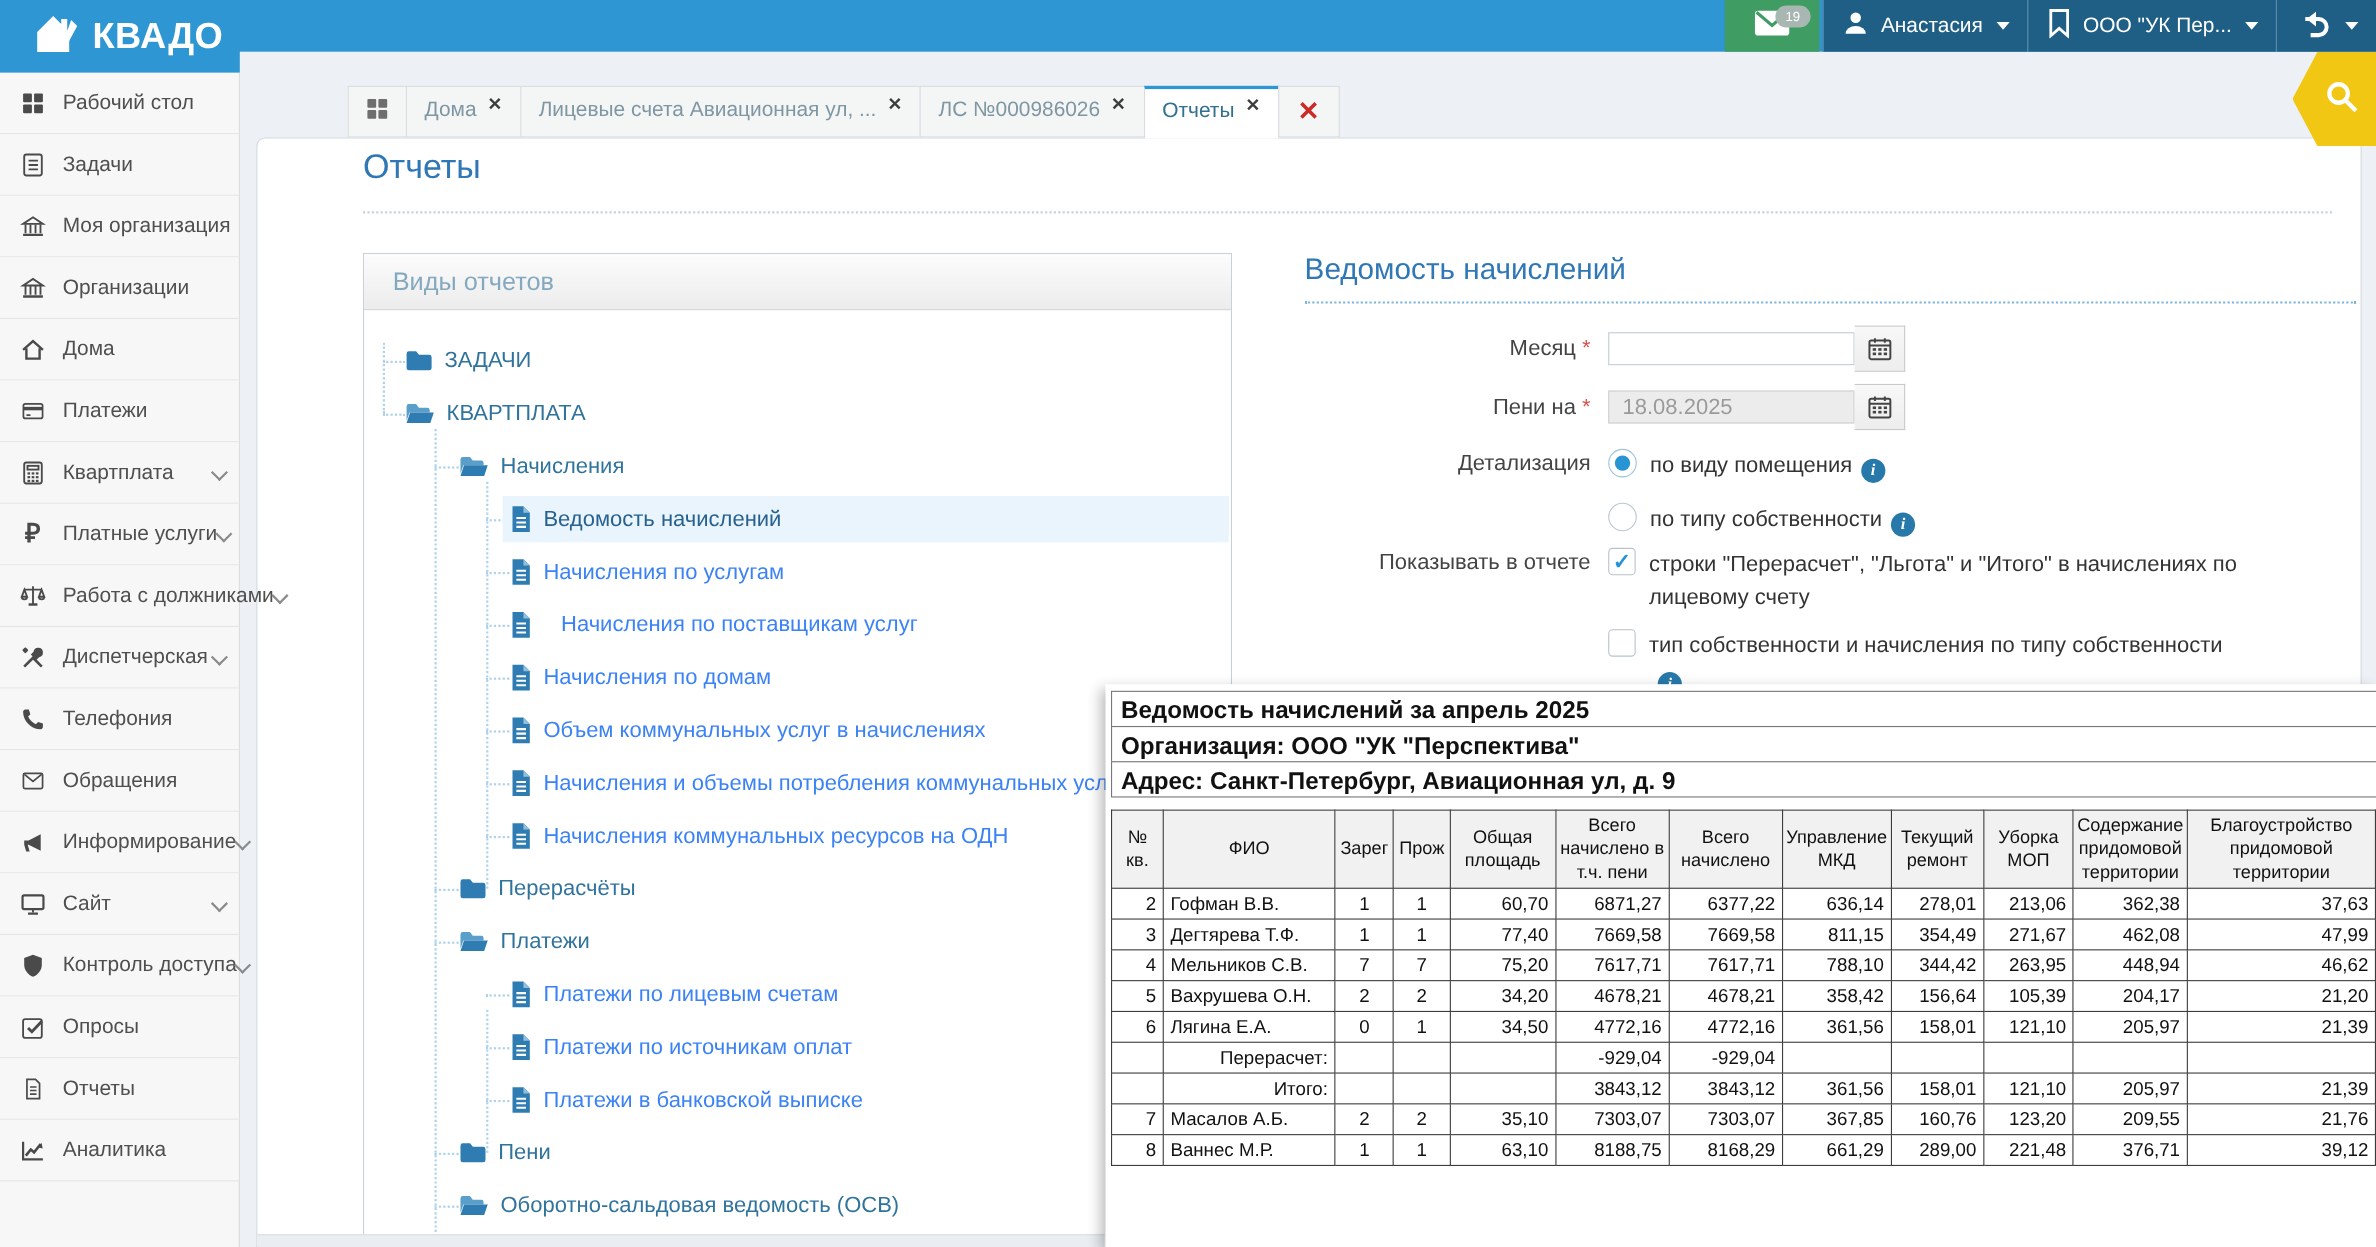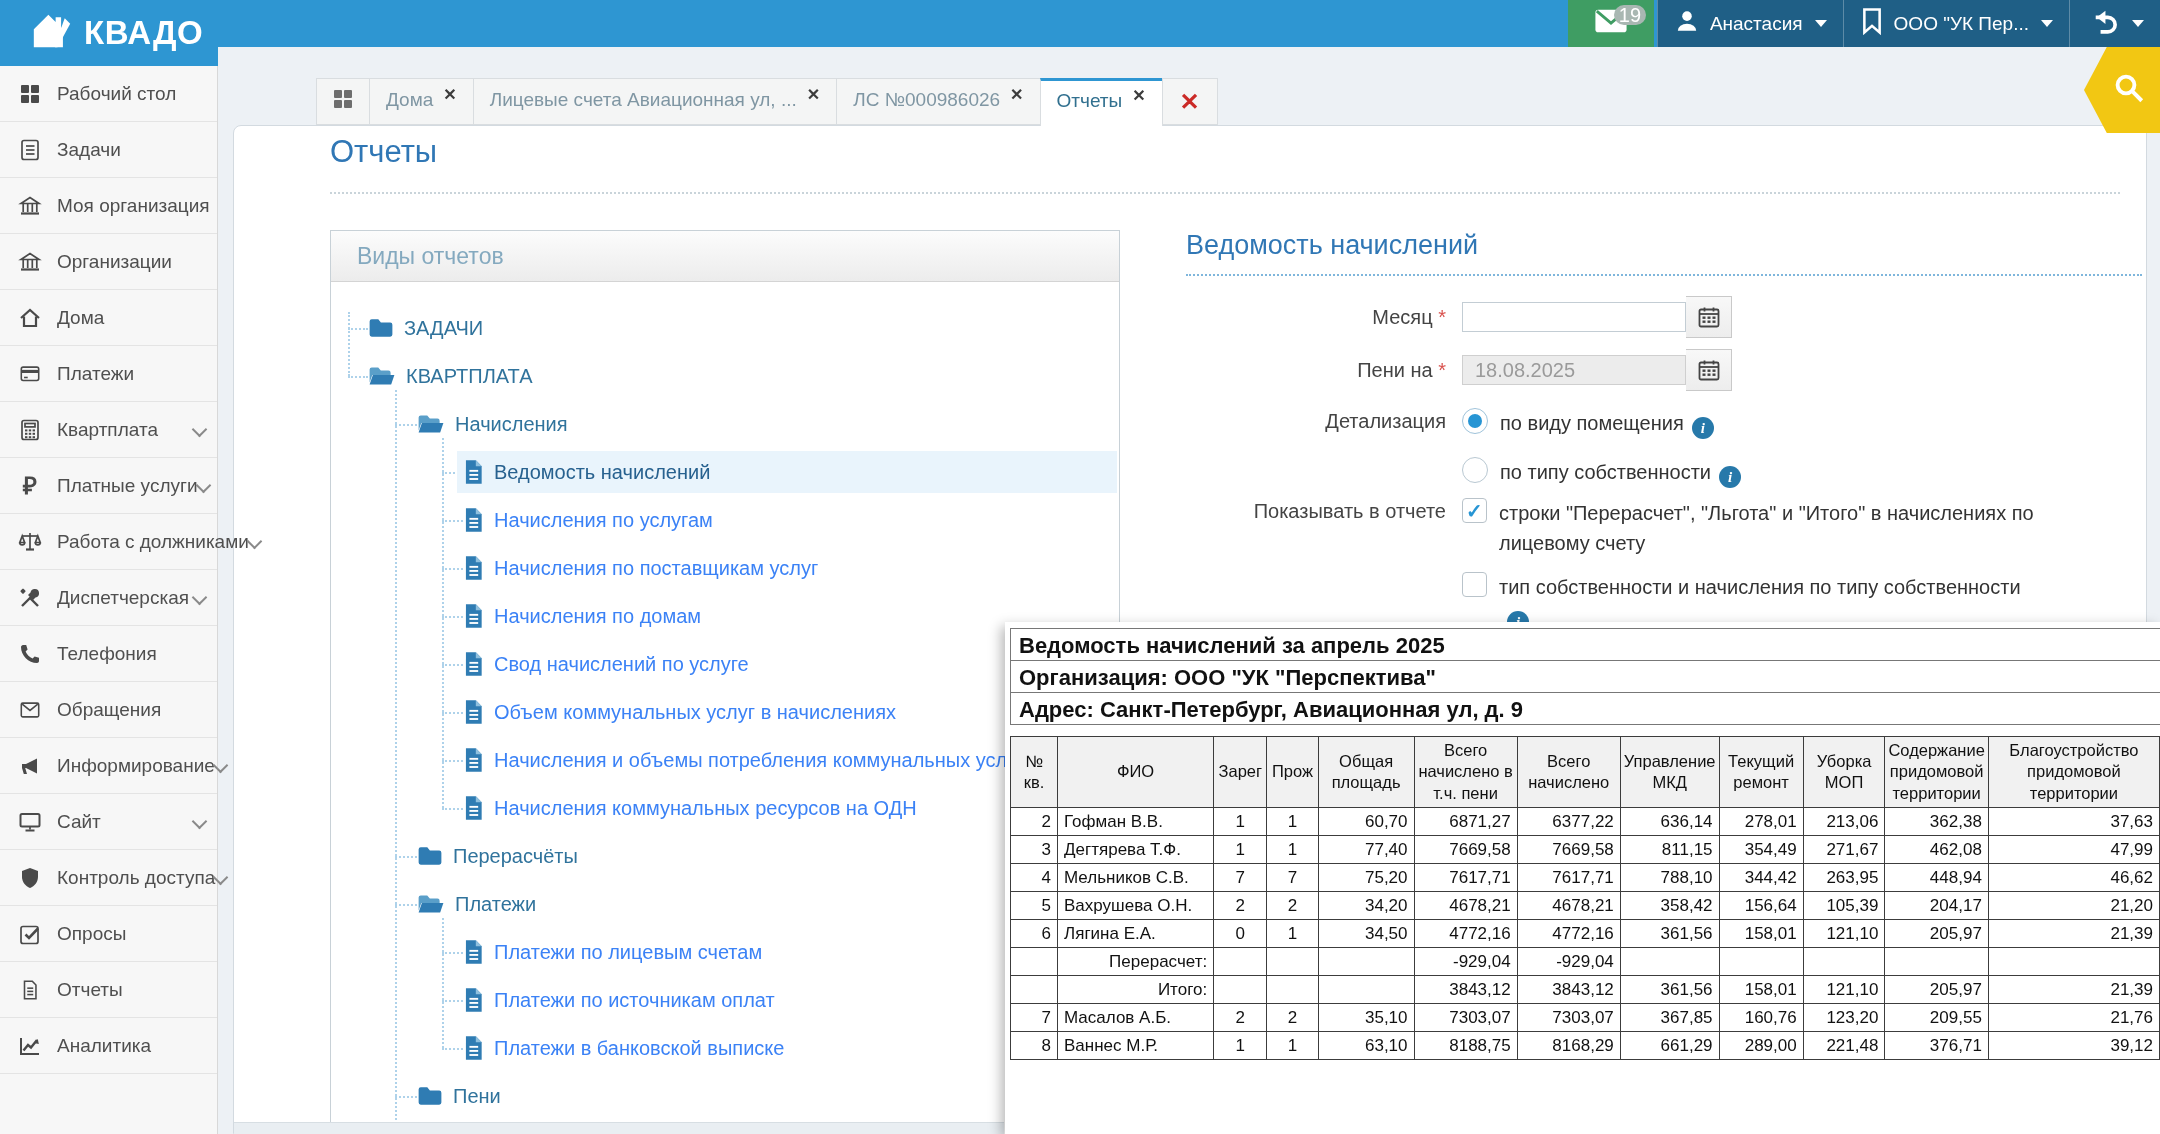--- a/index.html
+++ b/index.html
@@ -11,21 +11,21 @@
 
   
   .topbar{position:absolute;left:0;top:0;width:2160px;height:47px;background:#2e96d2;z-index:4;}
   .logo-block{position:absolute;left:0;top:0;width:218px;height:66px;background:#2e96d2;z-index:6;
     display:flex;align-items:center;padding-left:30px;box-sizing:border-box;}
   .logo-text{color:#fff;font-size:33px;font-weight:bold;letter-spacing:.5px;margin-left:10px;}
   .top-actions{position:absolute;right:0;top:0;height:47px;display:flex;z-index:7;}
   .t-act{height:47px;display:flex;align-items:center;padding:0 16px;color:#fff;font-size:19px;cursor:pointer;box-sizing:border-box;}
   .t-act.mail{background:#3f9d63;position:relative;padding:0 26px;margin-right:3px;}
   .t-act.dark{background:#1f5f86;border-left:1px solid rgba(255,255,255,.28);}
-  .badge{position:absolute;top:5px;right:8px;background:#a9b7b2;color:#fff;font-size:20px;
+  .badge{position:absolute;top:5px;right:8px;background:#a9b7b2;color:#fff;font-size:12px;
     min-width:32px;height:20px;line-height:20px;text-align:center;border-radius:10px;}
   .caret{width:0;height:0;border-left:6px solid transparent;border-right:6px solid transparent;
     border-top:7px solid #fff;margin-left:12px;}
   .t-act .lbl{margin-left:10px;}
 
   
   .sidebar{position:absolute;left:0;top:66px;width:218px;bottom:0;background:#f7f7f7;
     border-right:1px solid #d8d8d8;box-sizing:border-box;z-index:3;}
   .side-item{height:56px;display:flex;align-items:center;border-bottom:1px solid #e4e4e4;
     padding:0 12px 0 15px;color:#4f4f4f;font-size:19px;cursor:pointer;box-sizing:border-box;background:#f7f7f7;}
@@ -461,58 +461,45 @@
             <svg width="21" height="26" viewBox="0 0 18 22">
               <path d="M2.5 1 H11 L16 6 V21 H2.5 Z" fill="#2f7cb3"></path>
               <path d="M11 1 L16 6 H11 Z" fill="#8fc0de"></path>
               <line x1="5.5" y1="10" x2="13" y2="10" stroke="#fff" stroke-width="1.6"></line>
               <line x1="5.5" y1="13.5" x2="13" y2="13.5" stroke="#fff" stroke-width="1.6"></line>
               <line x1="5.5" y1="17" x2="13" y2="17" stroke="#fff" stroke-width="1.6"></line>
             </svg>
           </span>
     <span class="tl">Начисления по услугам</span>
         </div>
+        <div class="tree-row" style="padding-left: 132px; gap: 16px;">
+          <span class="stub" style="left:111px;width:21px"></span>
+    <span class="ti">
+            <svg width="21" height="26" viewBox="0 0 18 22">
+              <path d="M2.5 1 H11 L16 6 V21 H2.5 Z" fill="#2f7cb3"></path>
+              <path d="M11 1 L16 6 H11 Z" fill="#8fc0de"></path>
+              <line x1="5.5" y1="10" x2="13" y2="10" stroke="#fff" stroke-width="1.6"></line>
+              <line x1="5.5" y1="13.5" x2="13" y2="13.5" stroke="#fff" stroke-width="1.6"></line>
+              <line x1="5.5" y1="17" x2="13" y2="17" stroke="#fff" stroke-width="1.6"></line>
+            </svg>
+          </span>
+    <span class="tl">Начисления по поставщикам услуг</span>
+        </div>
         <div class="tree-row" style="padding-left: 132px;">
           <span class="stub" style="left:111px;width:21px"></span>
     <span class="ti">
             <svg width="21" height="26" viewBox="0 0 18 22">
               <path d="M2.5 1 H11 L16 6 V21 H2.5 Z" fill="#2f7cb3"></path>
               <path d="M11 1 L16 6 H11 Z" fill="#8fc0de"></path>
               <line x1="5.5" y1="10" x2="13" y2="10" stroke="#fff" stroke-width="1.6"></line>
               <line x1="5.5" y1="13.5" x2="13" y2="13.5" stroke="#fff" stroke-width="1.6"></line>
               <line x1="5.5" y1="17" x2="13" y2="17" stroke="#fff" stroke-width="1.6"></line>
             </svg>
           </span>
-    <span class="tl">Начисления по поставщикам услуг</span>
-        </div>
-        <div class="tree-row" style="padding-left: 132px;">
-          <span class="stub" style="left:111px;width:21px"></span>
-    <span class="ti">
-            <svg width="21" height="26" viewBox="0 0 18 22">
-              <path d="M2.5 1 H11 L16 6 V21 H2.5 Z" fill="#2f7cb3"></path>
-              <path d="M11 1 L16 6 H11 Z" fill="#8fc0de"></path>
-              <line x1="5.5" y1="10" x2="13" y2="10" stroke="#fff" stroke-width="1.6"></line>
-              <line x1="5.5" y1="13.5" x2="13" y2="13.5" stroke="#fff" stroke-width="1.6"></line>
-              <line x1="5.5" y1="17" x2="13" y2="17" stroke="#fff" stroke-width="1.6"></line>
-            </svg>
-          </span>
     <span class="tl">Начисления по домам</span>
-        </div>
-        <div class="tree-row" style="padding-left: 132px;">
-          <span class="stub" style="left:111px;width:21px"></span>
-    <span class="ti">
-            <svg width="21" height="26" viewBox="0 0 18 22">
-              <path d="M2.5 1 H11 L16 6 V21 H2.5 Z" fill="#2f7cb3"></path>
-              <path d="M11 1 L16 6 H11 Z" fill="#8fc0de"></path>
-              <line x1="5.5" y1="10" x2="13" y2="10" stroke="#fff" stroke-width="1.6"></line>
-              <line x1="5.5" y1="13.5" x2="13" y2="13.5" stroke="#fff" stroke-width="1.6"></line>
-              <line x1="5.5" y1="17" x2="13" y2="17" stroke="#fff" stroke-width="1.6"></line>
-            </svg>
-          </span>
-    <span class="tl">Свод начислений по услуге</span>
         </div>
         <div class="tree-row" style="padding-left: 132px;">
           <span class="stub" style="left:111px;width:21px"></span>
     <span class="ti">
             <svg width="21" height="26" viewBox="0 0 18 22">
               <path d="M2.5 1 H11 L16 6 V21 H2.5 Z" fill="#2f7cb3"></path>
               <path d="M11 1 L16 6 H11 Z" fill="#8fc0de"></path>
               <line x1="5.5" y1="10" x2="13" y2="10" stroke="#fff" stroke-width="1.6"></line>
               <line x1="5.5" y1="13.5" x2="13" y2="13.5" stroke="#fff" stroke-width="1.6"></line>
               <line x1="5.5" y1="17" x2="13" y2="17" stroke="#fff" stroke-width="1.6"></line>

